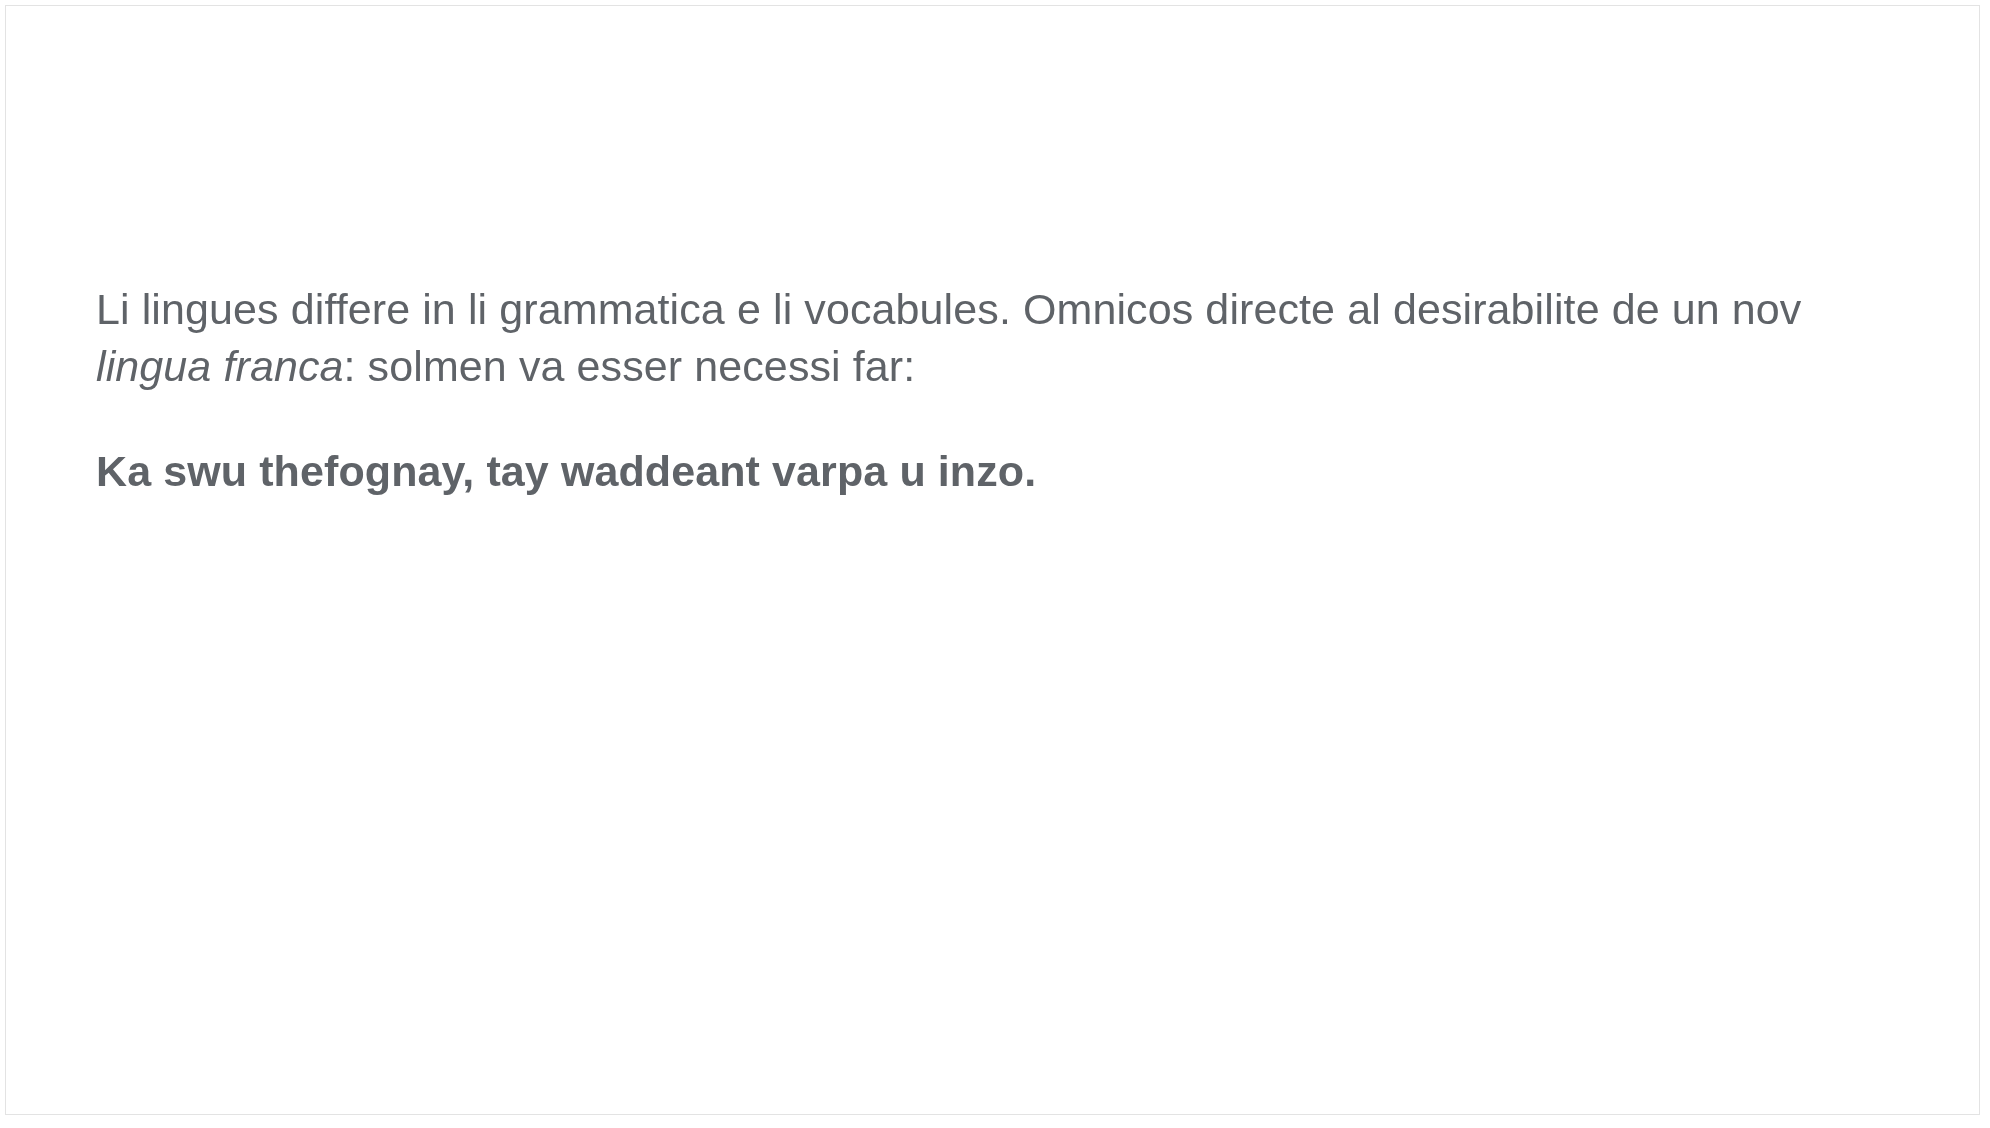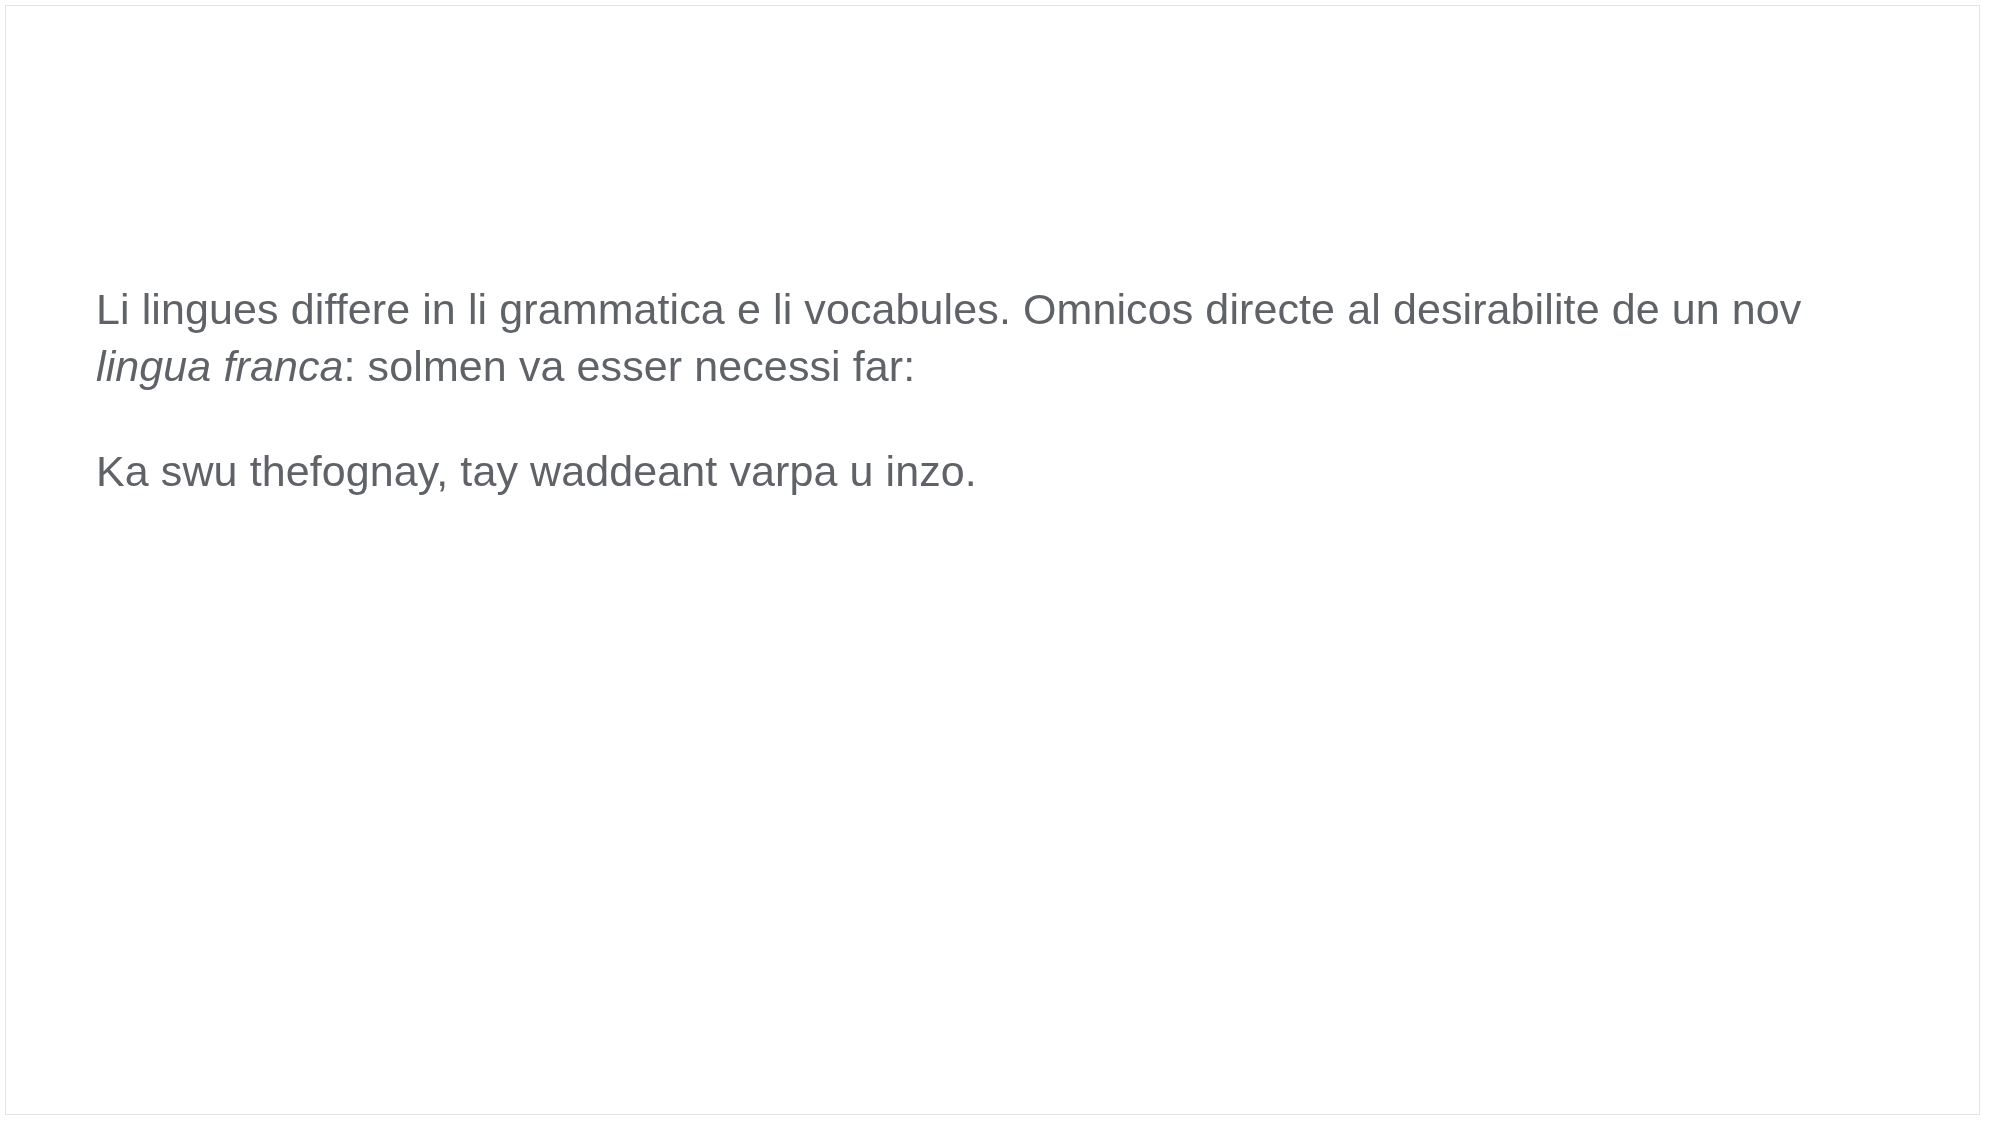--- a/index.html
+++ b/index.html
@@ -67,20 +67,21 @@
     top: 50%;
     transform: translateY(-50%);
     width: 15px;
     height: 15px;
     border-radius: 50%;
     background: #5f6368;
     display: block;
   }
   .closing-para {
     margin-top: 48px;
+    font-weight: bold;
   }
 </style>
 </head>
 <body>
 
 <div class="slide-canvas">
   <div class="slide-frame">
     <div class="content-body">
 
       <p class="para"><span>Li lingues differe in li grammatica e li vocabules. Omnicos directe al desirabilite de un nov </span><em>lingua franca</em><span>: solmen va esser necessi far:</span></p>

